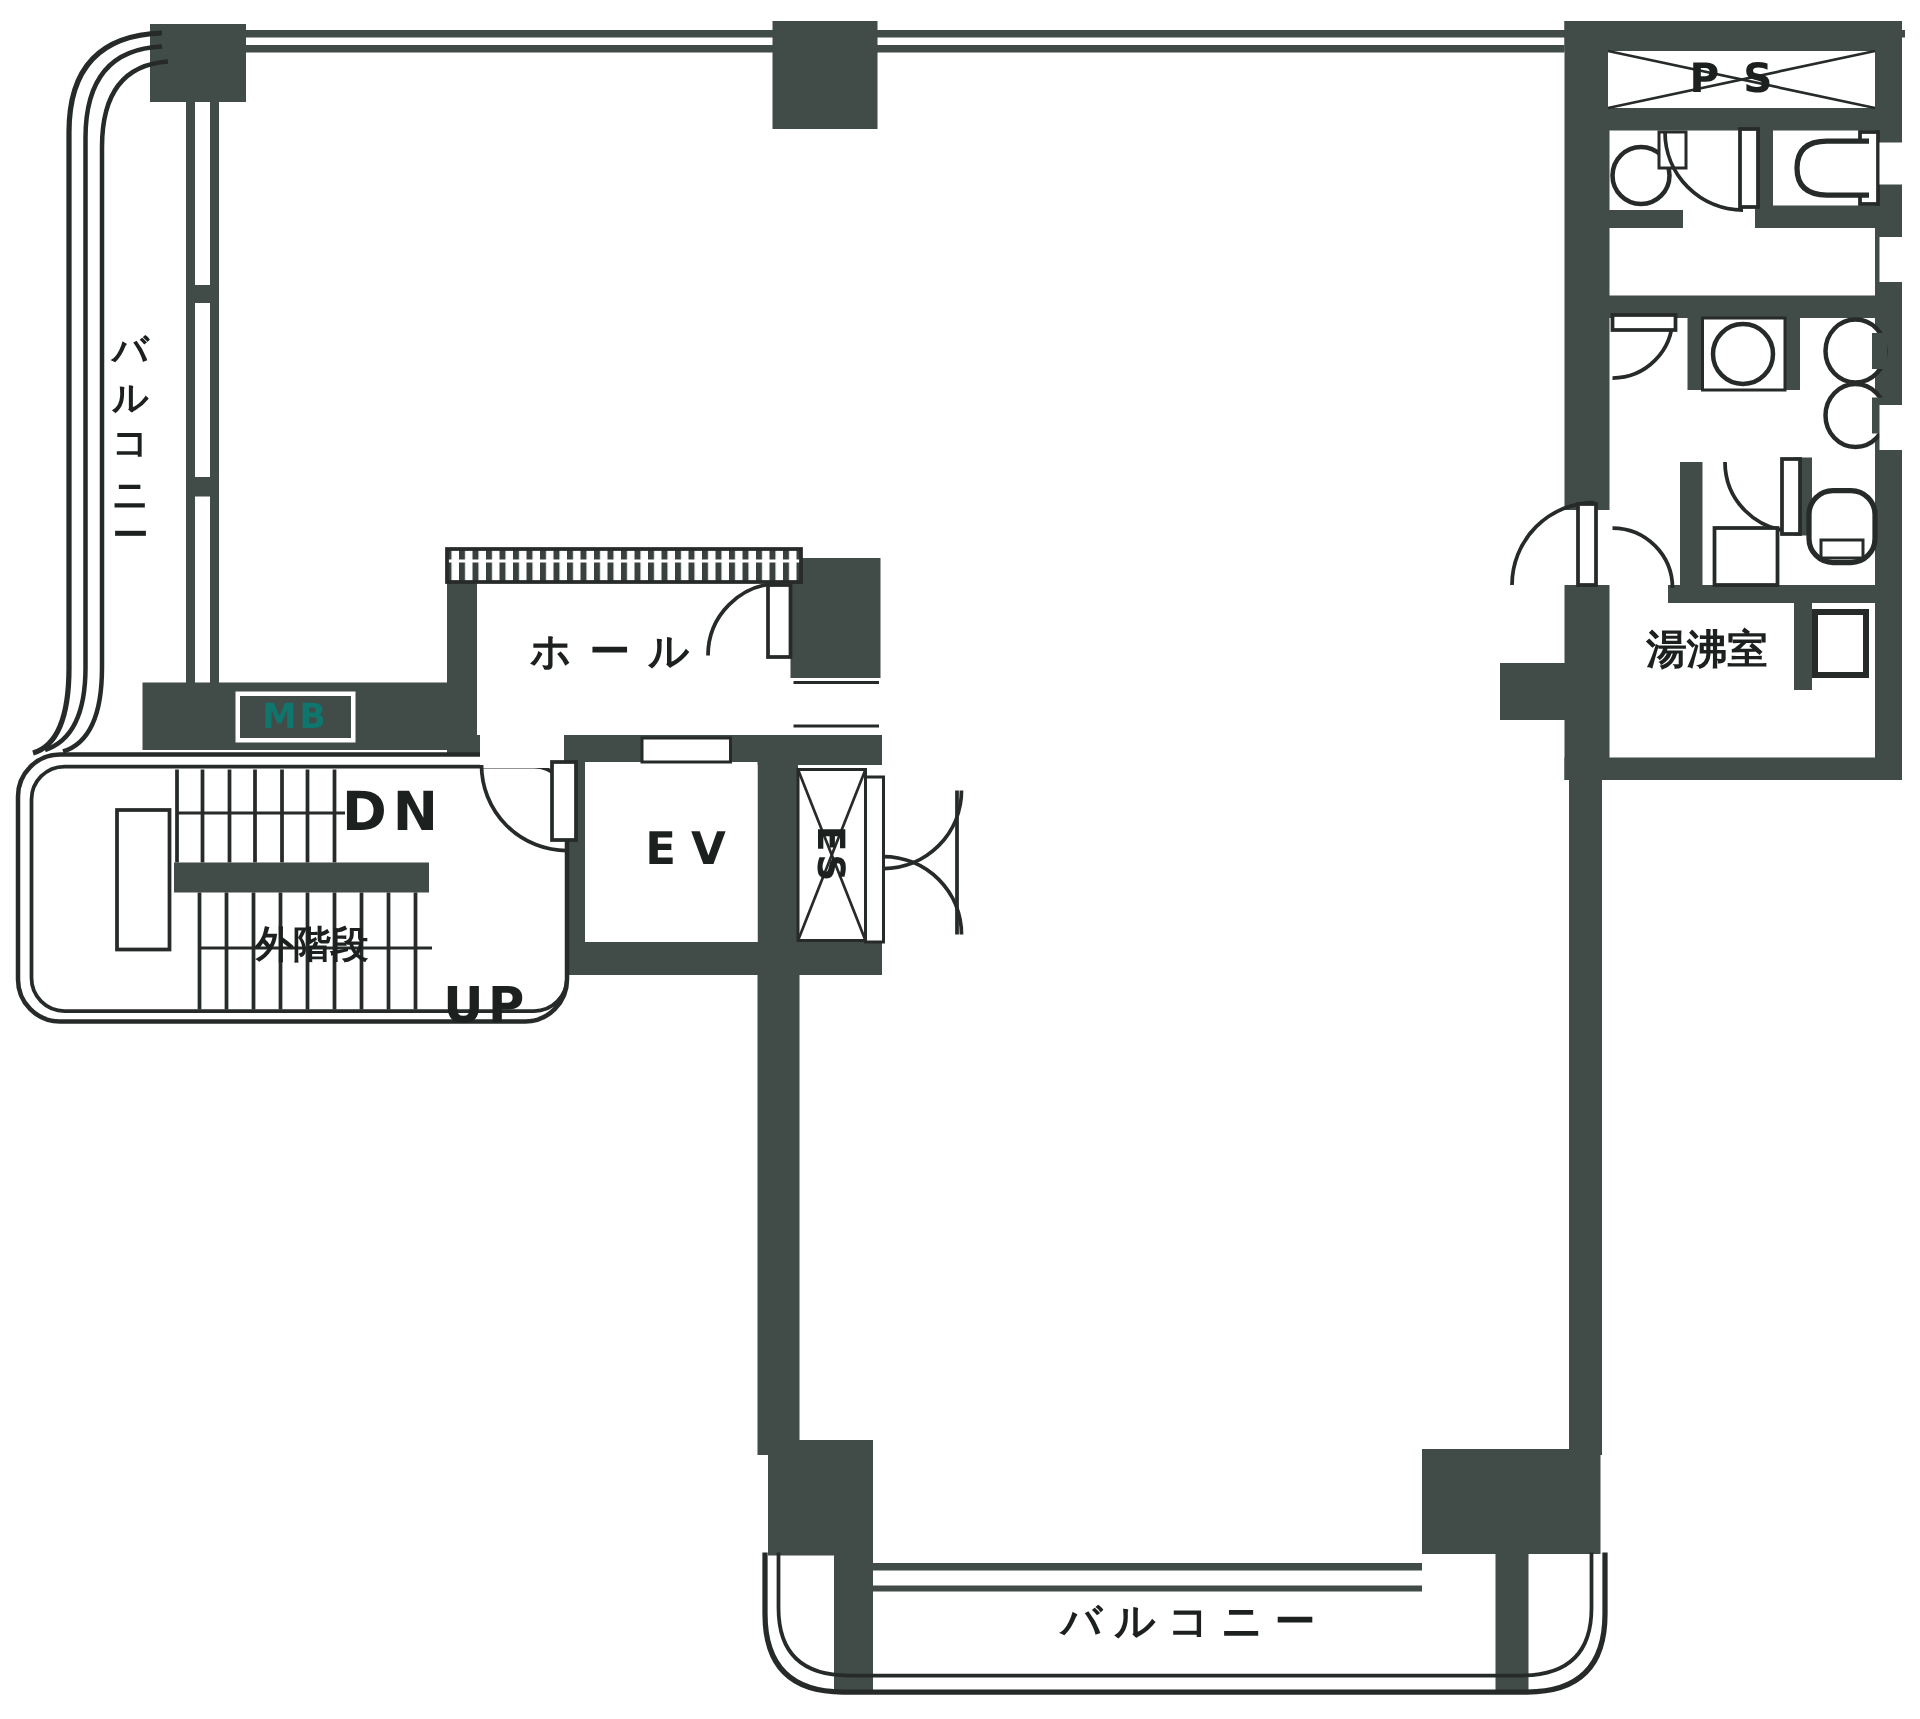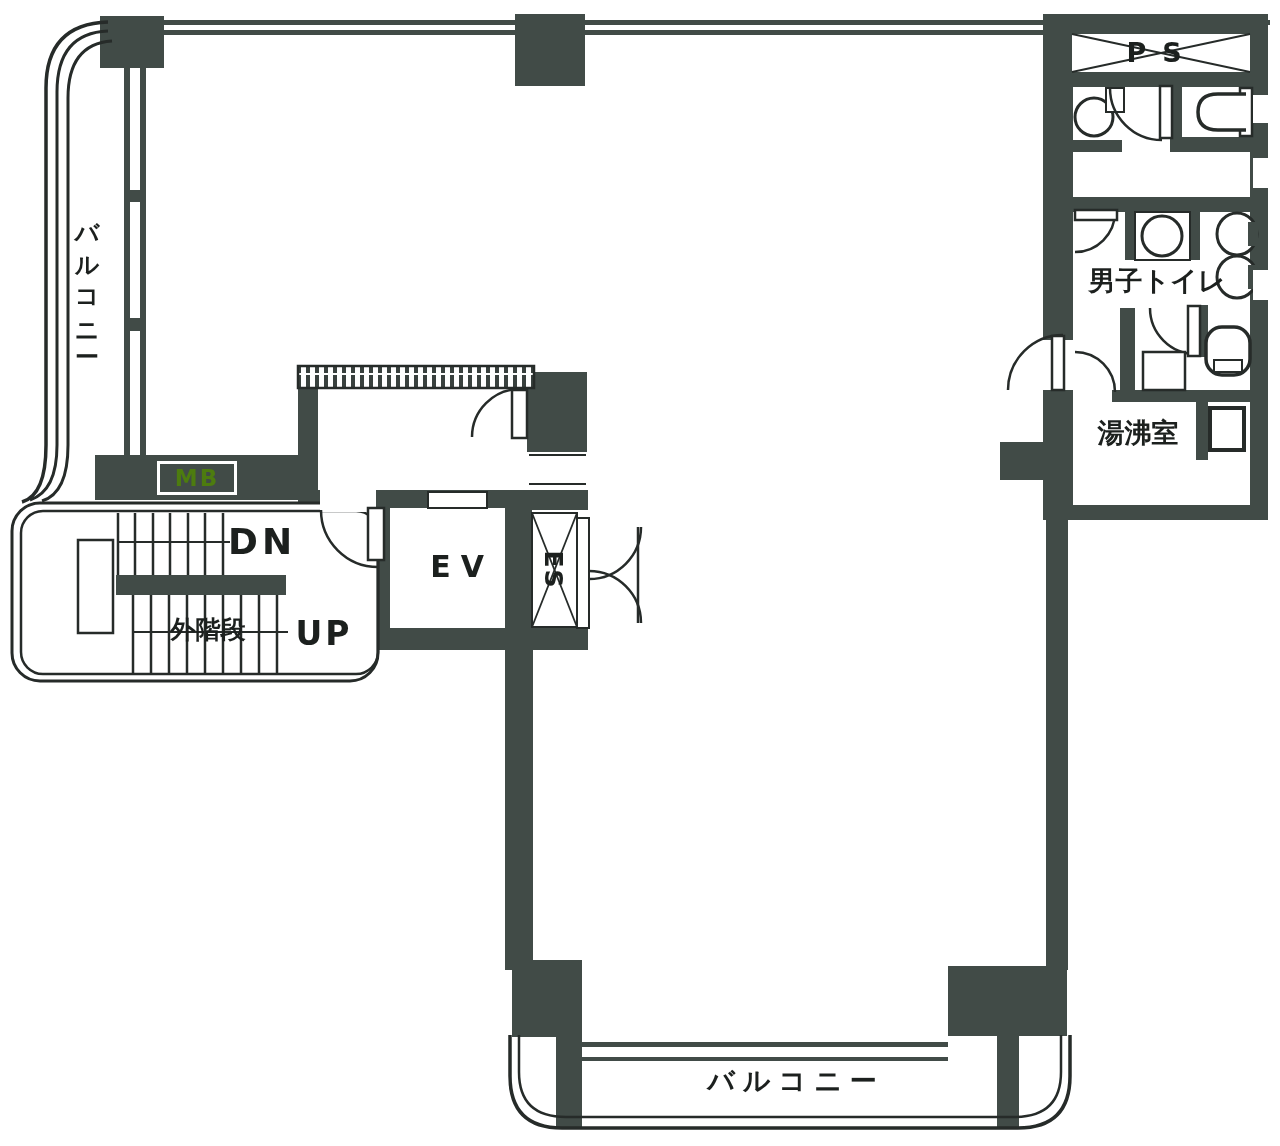--- a/index.html
+++ b/index.html
@@ -5,25 +5,25 @@
   html,body{margin:0;padding:0;background:#ffffff;}
   #plan{position:relative;width:1280px;height:1146px;background:#ffffff;overflow:hidden;
         font-family:"DejaVu Sans",sans-serif;}
   #plan svg{position:absolute;left:0;top:0;}
   .lbl{position:absolute;display:flex;align-items:center;justify-content:center;
        color:#1c201e;font-weight:bold;white-space:nowrap;z-index:5;}
   .lbl-balcony-left{left:66px;top:186px;width:42px;height:184px;
        writing-mode:vertical-rl;font-size:24px;letter-spacing:7px;}
   .lbl-glass{left:294px;top:322px;width:244px;height:38px;font-size:28px;letter-spacing:2px;}
   .lbl-hall{left:330px;top:416px;width:165px;height:36px;font-size:27px;letter-spacing:12px;}
-  .lbl-mb{left:157px;top:461px;width:80px;height:34px;font-size:23px;color:#4d7c0f;
+  .lbl-mb{left:157px;top:461px;width:80px;height:34px;font-size:23px;color:#0f766e;
        border:3px solid #ffffff;box-sizing:border-box;letter-spacing:2px;}
   .lbl-dn{left:228px;top:522px;width:68px;height:38px;font-size:36px;letter-spacing:4px;}
   .lbl-sotokaidan{left:116px;top:610px;width:104px;height:38px;font-size:25px;padding-left:40px;}
-  .lbl-up{left:286px;top:612px;width:76px;height:42px;font-size:33px;letter-spacing:3px;}
+  .lbl-up{left:286px;top:648px;width:76px;height:42px;font-size:33px;letter-spacing:3px;}
   .lbl-ev{left:416px;top:546px;width:92px;height:40px;font-size:30px;letter-spacing:10px;}
   .lbl-es{left:527px;top:550px;width:54px;height:40px;font-size:25px;letter-spacing:2px;
        transform:rotate(90deg);transform-origin:center;}
   .lbl-ps{left:1103px;top:34px;width:118px;height:36px;font-size:27px;letter-spacing:16px;}
   .lbl-womens{left:1068px;top:153px;width:188px;height:38px;font-size:27px;}
   .lbl-mens{left:1071px;top:262px;width:172px;height:38px;font-size:27px;}
   .lbl-yuwakashi{left:1081px;top:415px;width:114px;height:36px;font-size:27px;}
   .lbl-balcony-bottom{left:694px;top:1062px;width:204px;height:38px;font-size:27px;letter-spacing:8px;}
 </style>
 </head>
@@ -190,24 +190,24 @@
     <rect x="1210" y="408" width="34" height="42" fill="#ffffff" stroke="#262b29" stroke-width="4"></rect>
   </g>
 
   <g stroke="#262b29" fill="none">
     <path d="M510,1035 L510,1076 Q510,1128 562,1128 L1018,1128 Q1070,1128 1070,1076 L1070,1035" stroke-width="3.5"></path>
     <path d="M519,1035 L519,1072 Q519,1117 566,1117 L1014,1117 Q1061,1117 1061,1072 L1061,1035" stroke-width="2.5"></path>
   </g>
 </svg>
 
 <div class="lbl lbl-balcony-left">バルコニー</div>
+<div class="lbl lbl-hall">ホール</div>
 <div class="lbl lbl-mb">MB</div>
 <div class="lbl lbl-dn">DN</div>
 <div class="lbl lbl-sotokaidan">外階段</div>
 <div class="lbl lbl-up">UP</div>
 <div class="lbl lbl-ev">EV</div>
 <div class="lbl lbl-es">ES</div>
 <div class="lbl lbl-ps">PS</div>
-<div class="lbl lbl-mens">男子トイレ</div>
 <div class="lbl lbl-yuwakashi">湯沸室</div>
 <div class="lbl lbl-balcony-bottom">バルコニー</div>
 
 </div>
 
 </body></html>

